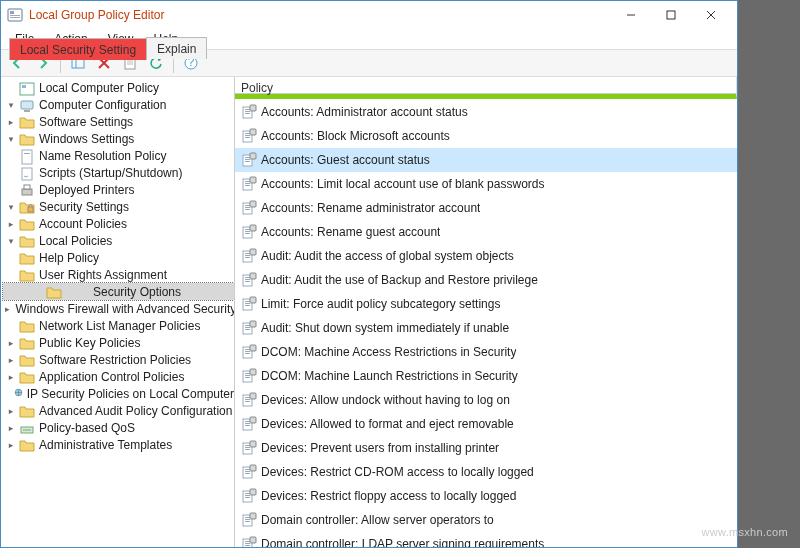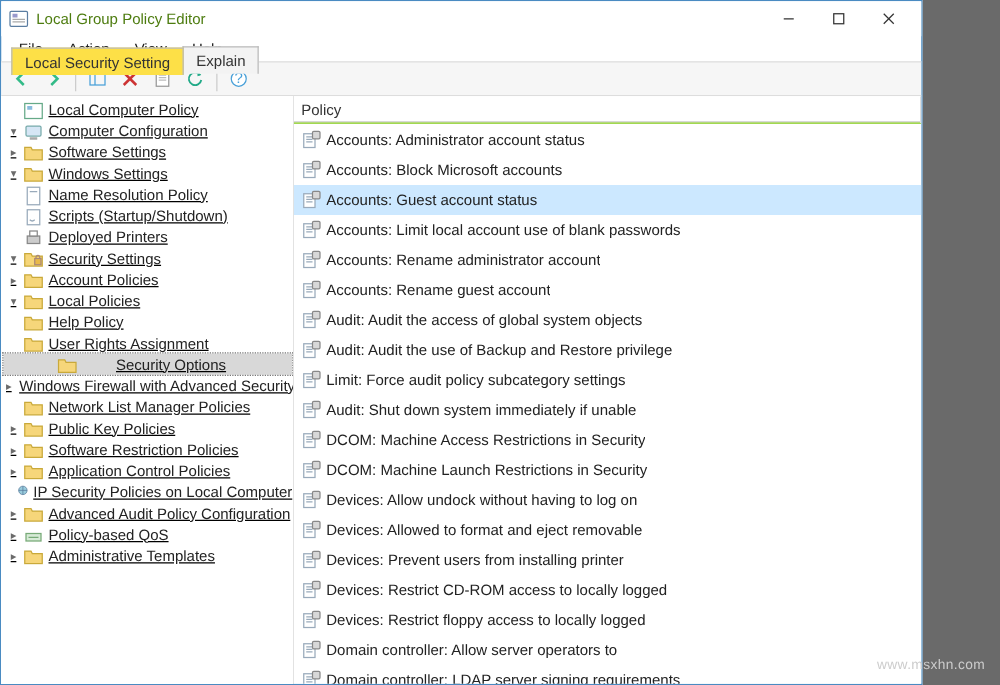--- a/index.html
+++ b/index.html
@@ -1,51 +1,51 @@
 <!DOCTYPE html>
 <html><head>
 <meta charset="utf-8">
 <style>
 * { box-sizing: border-box; margin: 0; padding: 0; font-family: "Segoe UI", Tahoma, sans-serif; font-size: 12px; }
 body { background: #6a6a6a; width: 800px; height: 548px; overflow: hidden; position: relative; }
 .window { position: absolute; background: #fff; border: 1px solid #4a8bc2; }
 .main-window { left: 0; top: 0; width: 738px; height: 548px; }
 .titlebar { height: 28px; display: flex; align-items: center; padding: 0 6px; background: #fff; }
 .titlebar .icon { width: 16px; height: 16px; margin-right: 6px; }
-.titlebar .title { flex: 1; color: #4d7c0f; }
+.titlebar .title { flex: 1; color: #c2410c; }
 .titlebar .winbtns { display: flex; }
 .winbtn { width: 40px; height: 26px; display: flex; align-items: center; justify-content: center; color: #555; }
 .winbtn svg { width: 10px; height: 10px; }
 .menubar { height: 20px; display: flex; align-items: center; padding: 0 4px; gap: 0; }
 .menubar span { padding: 2px 10px; color: #222; }
 .toolbar { height: 28px; border-top: 1px solid #ddd; border-bottom: 1px solid #ddd; background: #f6f6f6; display:flex; align-items:center; padding:0 4px; gap:2px; }
 .tbtn { width:24px; height:22px; border:1px solid transparent; border-radius:2px; display:flex; align-items:center; justify-content:center; }
 .tsep { width:1px; height:20px; background:#ccc; margin:0 3px; }
 .content { display:flex; height: calc(100% - 76px); }
-.tree-pane { width: 234px; border-right:1px solid #ccc; overflow:auto; background:#fff; padding:2px 0 2px 2px;text-decoration:underline; }
+.tree-pane { width: 234px; border-right:1px solid #ccc; overflow:auto; background:#fff; padding:2px 0 2px 2px; }
 .list-pane { flex:1; background:#fff; overflow:hidden; }
-.list-header { height:22px; border-bottom:1px solid #84cc16; background:#fff; padding:0 6px; line-height:22px; color:#333; border-right:1px solid #ddd; box-shadow: inset 0 -1px 0 #ccc; }
+.list-header { height:22px; border-bottom:5px solid #84cc16; background:#fff; padding:0 6px; line-height:22px; color:#333; border-right:1px solid #ddd; box-shadow: inset 0 -1px 0 #ccc; }
 .list-body { padding:1px 0; }
 .tree ul { list-style:none; padding-left:0; }
 .tree li { white-space:nowrap; }
 .tree .row { height:17px; display:flex; align-items:center; padding-left:2px; gap:2px; }
 .tree .row.selected { background:#d8d8d8; outline:1px dotted #777;gap:29px; }
 .tree .toggle { width:12px; height:12px; display:flex; align-items:center; justify-content:center; color:#6b6b6b; font-size:9px; }
 .tree .toggle.none { visibility:hidden; }
 .tree .folder, .tree .ic { width:16px; height:14px; margin-right:2px; }
 .tree .label { color:#222; }
 .list-item { height:17px; display:flex; align-items:center; padding:12px 6px; gap:4px; }
 .list-item.selected { background:#cce8ff; }
 .list-item .pic { width:16px; height:16px; flex:0 0 16px; }
 .list-item .lbl { color:#222; white-space:nowrap; overflow:hidden; text-overflow:clip; }
 .prop-window { left:476px; top:56px; width:312px; height:488px; background:#fff; border:1px solid #888; box-shadow:0 3px 14px rgba(0,0,0,.25); }
 .prop-title { height:28px; display:flex; align-items:center; padding:0 8px; color:#333; background:#fff; border-bottom:1px solid #eee; }
 .tabs { display:flex; margin:8px 8px 0 8px; }
 .tab { padding:4px 10px 3px; border:1px solid #bbb; border-bottom:none; position:relative; background:#f3f3f3; color:#333; margin-right:-1px; }
-.tab.active { background:#fde047; top:1px; z-index:2; }
+.tab.active { background:#ef4444; top:1px; z-index:2; }
 .tab-body { margin:0 8px 8px 8px; border:1px solid #bbb; height:392px; padding:10px 12px; }
 .prop-row { display:flex; align-items:center; gap:10px; margin-bottom:30px; }
 .radio-row { display:flex; align-items:center; gap:6px; height:22px; margin-left:4px; }
 .radio-row input { width:13px; height:13px; }
 .buttons { display:flex; justify-content:flex-end; gap:8px; padding:0 10px 10px; }
 .btn { min-width:72px; height:22px; border:1px solid #8a8a8a; background:#e9e9e9; display:flex; align-items:center; justify-content:center; border-radius:2px; }
 .btn.primary { border:2px solid #3b99fc; }
 .watermark { position:absolute; right:12px; bottom:10px; color:#ccc; font-size:11px; letter-spacing:.3px; }
 
 .i0{padding-left:0} .i1{padding-left:14px} .i2{padding-left:28px} .i3{padding-left:42px} .i4{padding-left:56px} .i5{padding-left:70px}

